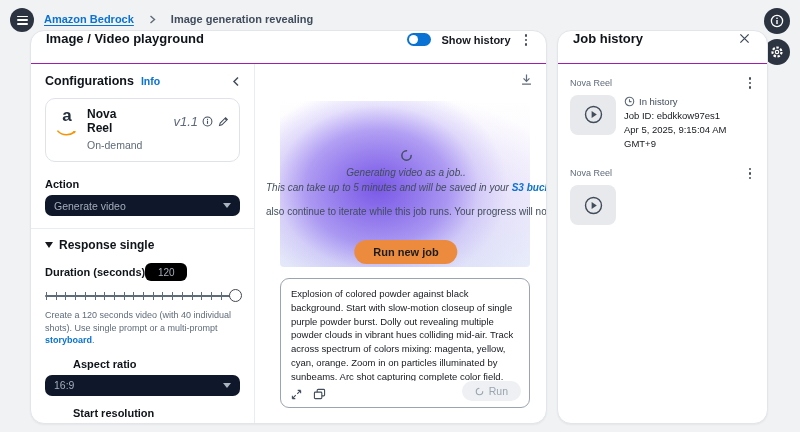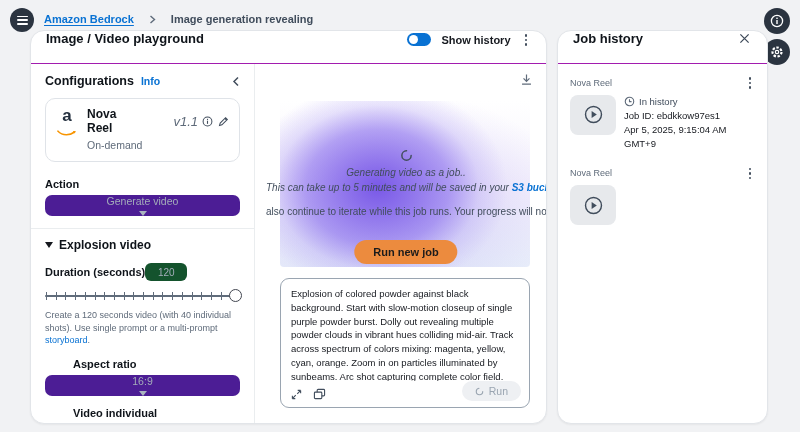--- a/index.html
+++ b/index.html
@@ -53,42 +53,42 @@
   .amz-a { font-size:17px; font-weight:bold; color:#232f3e; display:block; }
   .model-info { flex:1; }
   .model-name-row { display:flex; align-items:center; gap:4px; }
   .model-name { font-size:12px; font-weight:bold; color:#0f141a; }
   .model-version { font-size:13px; font-style:italic; color:#5f6b7a;margin-left:32px; }
   .model-icons { margin-left:auto; display:flex; gap:5px; align-items:center; }
   .model-throughput { font-size:10.5px; color:#5f6b7a; margin-top:2px; }
 
   .field-label { font-size:11px; font-weight:bold; color:#0f141a; }
   .mt-action { margin-top:16px; }
-  .select { margin-top:5px; height:21px; background:#4c1d95; border-radius:7px; display:flex; align-items:center;
-    justify-content:space-between; padding:0 9px; font-size:10.5px; color:#a4adba; cursor:default;flex-direction:column; }
+  .select { margin-top:5px; height:21px; background:#0f172a; border-radius:7px; display:flex; align-items:center;
+    justify-content:space-between; padding:0 9px; font-size:10.5px; color:#a4adba; cursor:default; }
   .caret-down { width:0; height:0; border-left:4px solid transparent; border-right:4px solid transparent; border-top:5px solid #aab4c0; }
 
   .section-divider { border-top:1px solid #eaedef; margin:12px -14px 0; }
   .section-head { margin-top:9px; display:flex; align-items:center; gap:6px; cursor:pointer; }
   .tri-down { width:0; height:0; border-left:4px solid transparent; border-right:4px solid transparent; border-top:6px solid #16191f; }
   .section-title { font-size:12px; font-weight:bold; color:#0f141a; }
 
   .duration-row { margin-top:11px; display:flex; align-items:center; justify-content:flex-start; }
-  .duration-input { width:42px; height:18px; background:#14532d; border-radius:6px; font-size:10px; color:#a4adba;
+  .duration-input { width:42px; height:18px; background:#000000; border-radius:6px; font-size:10px; color:#a4adba;
     display:flex; align-items:center; justify-content:center; }
 
   .slider { margin-top:8px; position:relative; height:14px; cursor:pointer; }
   .slider-track { position:absolute; left:0; right:2px; top:6px; height:2px; background:#5f6b7a; border-radius:1px; }
   .slider-ticks { position:absolute; left:1px; right:12px; top:3px; height:8px;
     background:repeating-linear-gradient(90deg,#5f6b7a 0 1px,transparent 1px 9.7px); }
   .slider-thumb { position:absolute; right:-2px; top:0; width:13px; height:13px; border-radius:50%; background:#fff;
     border:1.6px solid #424650; }
 
   .help-text { margin-top:6px; font-size:9px; line-height:1.4; color:#5f6b7a; }
-  .help-link { color:#0972d3; font-weight:normal; cursor:pointer; }
+  .help-link { color:#0972d3; font-weight:bold; cursor:pointer; }
 
   .mt-field { margin-top:11px;margin-left:28px; }
 
   
   .center-col { flex:1; position:relative; overflow:hidden; }
   .download-btn { position:absolute; top:8px; right:13px; cursor:pointer; }
 
   .preview { position:absolute; left:14px; right:16px; top:37px; height:166px; border-radius:4px;
     background:
       radial-gradient(ellipse 130px 105px at 39% 52%, rgba(116,82,230,0.95), rgba(129,99,236,0.55) 55%, rgba(160,140,242,0.22) 78%, rgba(255,255,255,0) 100%),
@@ -227,41 +227,41 @@
         <div class="field-label mt-action">Action</div>
         <div class="select">
           <span>Generate video</span>
           <span class="caret-down"></span>
         </div>
 
         <div class="section-divider"></div>
 
         <div class="section-head">
           <span class="tri-down"></span>
-          <span class="section-title">Explosion video</span>
+          <span class="section-title">Response single</span>
         </div>
 
         <div class="duration-row">
           <span class="field-label">Duration (seconds)</span>
           <span class="duration-input">120</span>
         </div>
         <div class="slider">
           <span class="slider-ticks"></span>
           <span class="slider-track"></span>
           <span class="slider-thumb"></span>
         </div>
         <div class="help-text"><span>Create a 120 seconds video (with 40 individual shots). Use single prompt or a multi-prompt </span><span class="help-link">storyboard</span><span>.</span></div>
 
         <div class="field-label mt-field">Aspect ratio</div>
         <div class="select">
           <span>16:9</span>
           <span class="caret-down"></span>
         </div>
 
-        <div class="field-label mt-field">Video individual</div>
+        <div class="field-label mt-field">Start resolution</div>
         <div class="select">
           <span>1280x720</span>
           <span class="caret-down"></span>
         </div>
 
       </div>
 
       <div class="center-col">
         <span class="download-btn">
           <svg width="13" height="13" viewBox="0 0 14 14">

